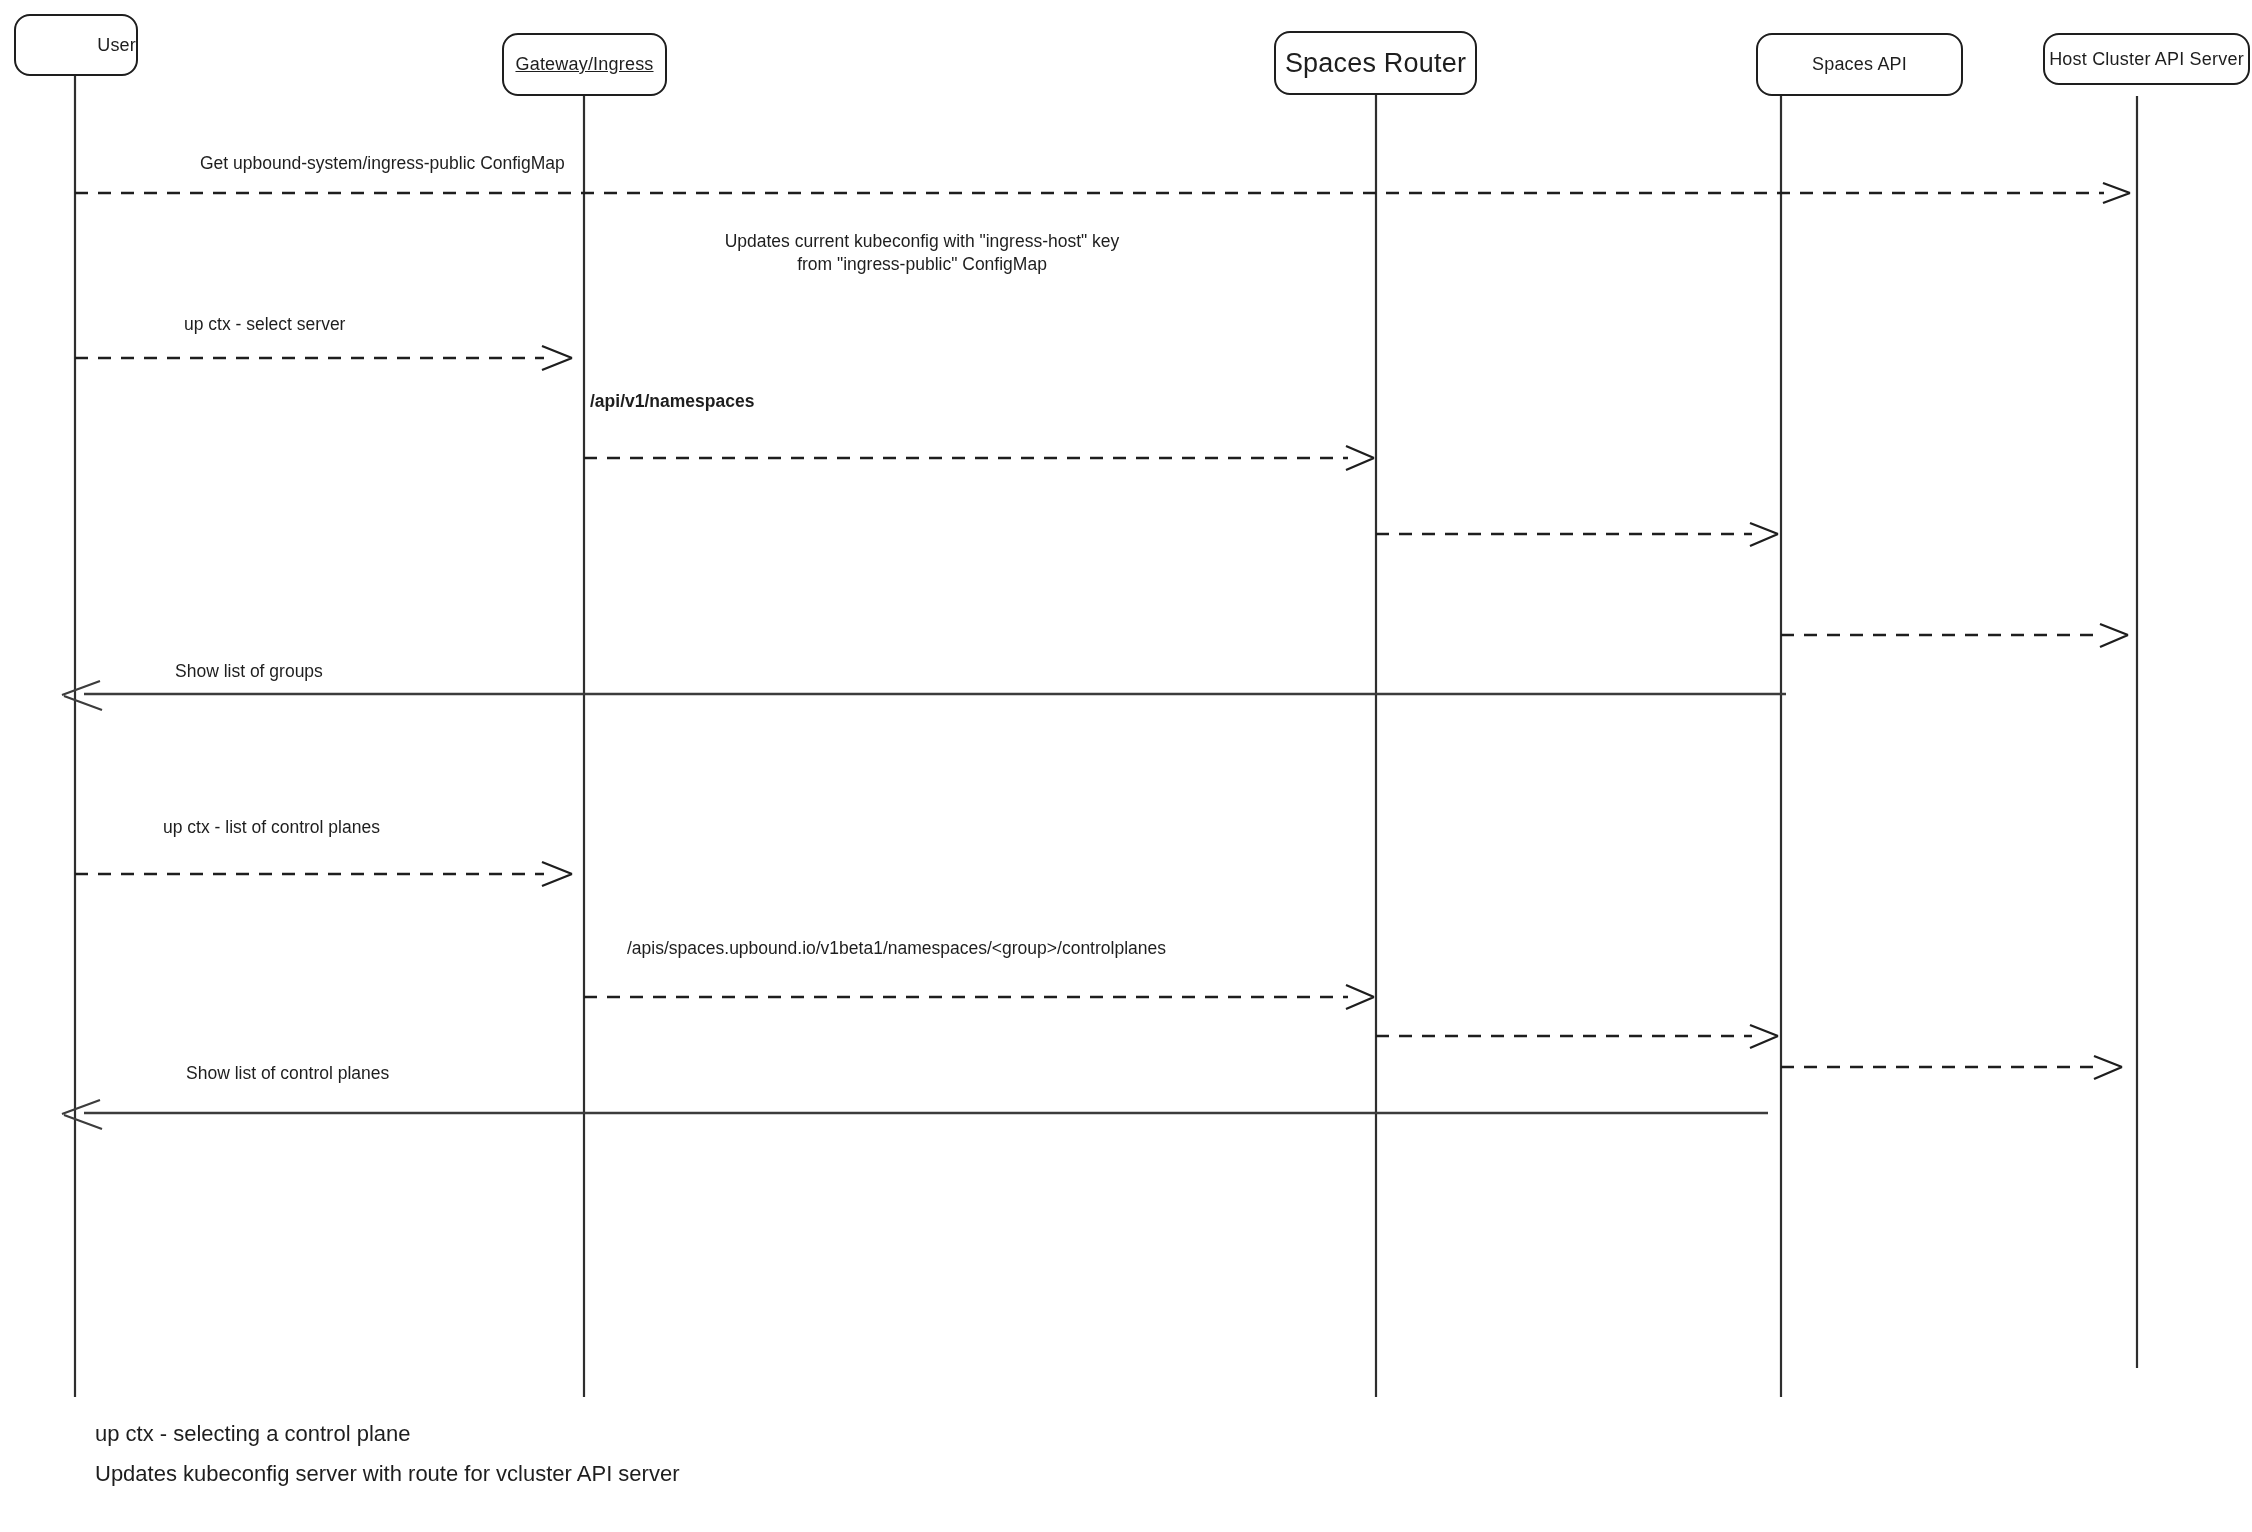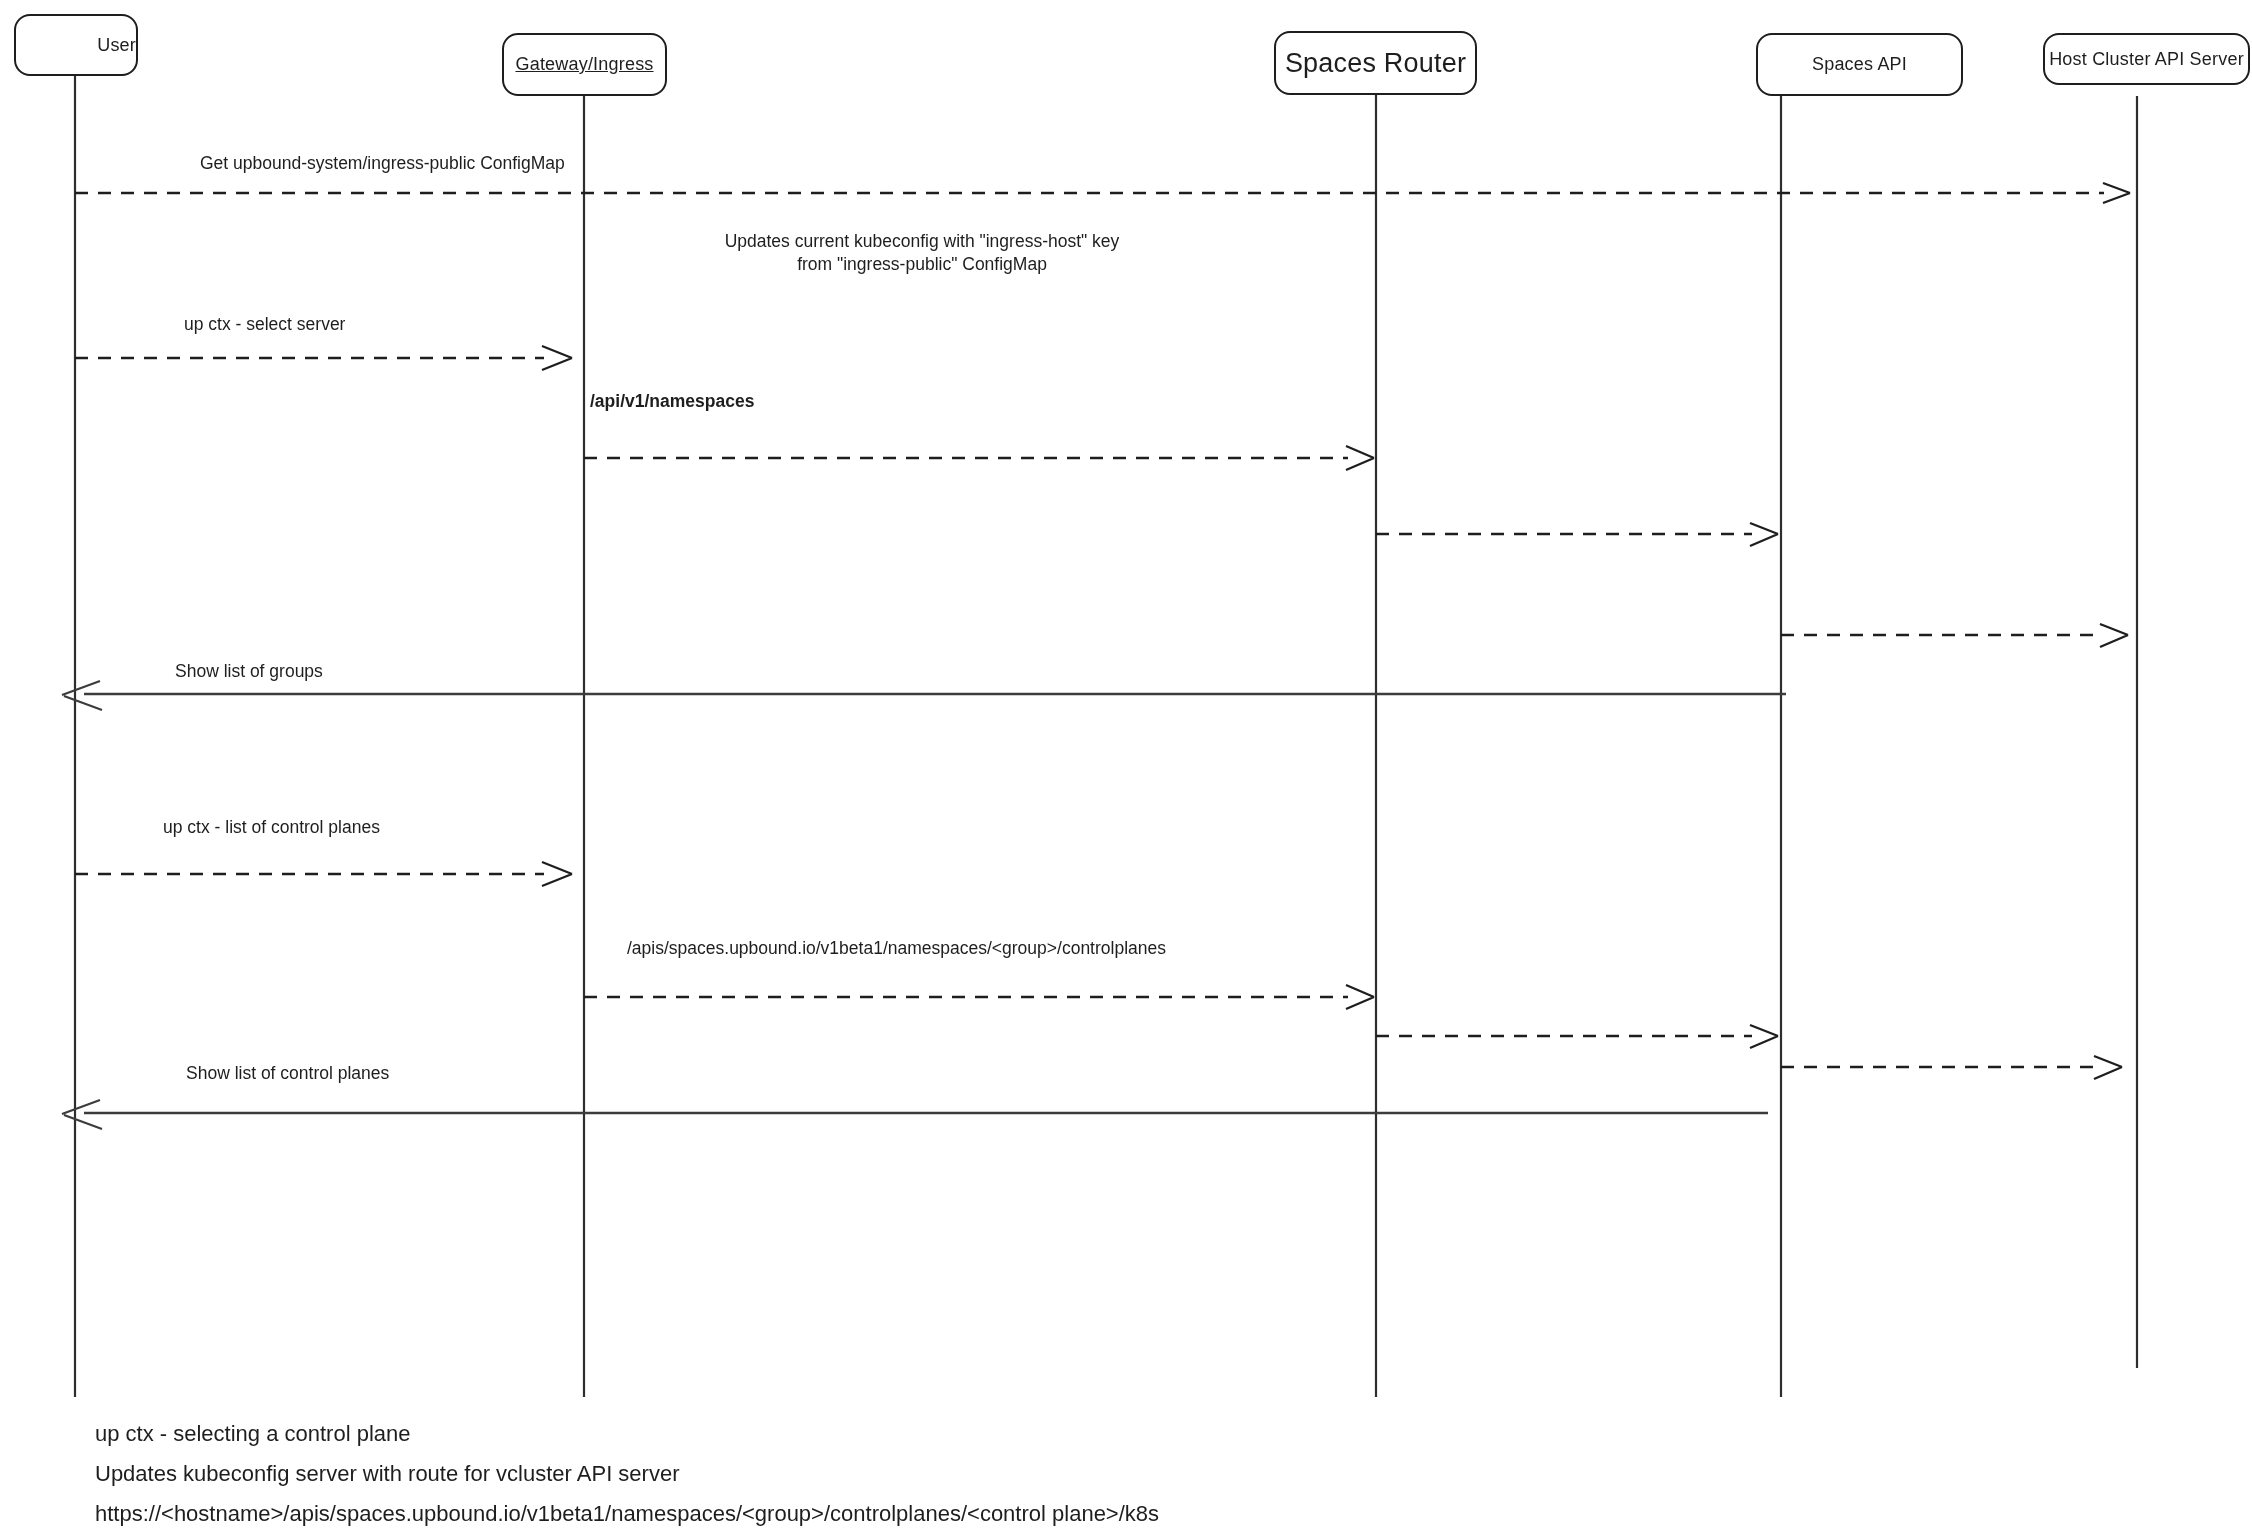--- a/index.html
+++ b/index.html
@@ -137,15 +137,14 @@
   <div class="lbl" style="left:175px; top:661px;">Show list of groups</div>
 
   <div class="lbl" style="left:163px; top:817px;">up ctx - list of control planes</div>
 
   <div class="lbl" style="left:598px; top:938px;margin-left:29px;">/apis/spaces.upbound.io/v1beta1/namespaces/&lt;group&gt;/controlplanes</div>
 
   <div class="lbl" style="left:186px; top:1063px;">Show list of control planes</div>
 
   <div class="footnote" style="left:95px; top:1421px;">up ctx - selecting a control plane</div>
   <div class="footnote" style="left:95px; top:1461px;">Updates kubeconfig server with route for vcluster API server</div>
-  <div class="footnote" style="left:95px; top:1501px;">https://&lt;hostname&gt;/apis/spaces.upbound.io/v1beta1/namespaces/&lt;group&gt;/controlplanes/&lt;control plane&gt;/k8s</div>
 
 </div>
 
 </body></html>

